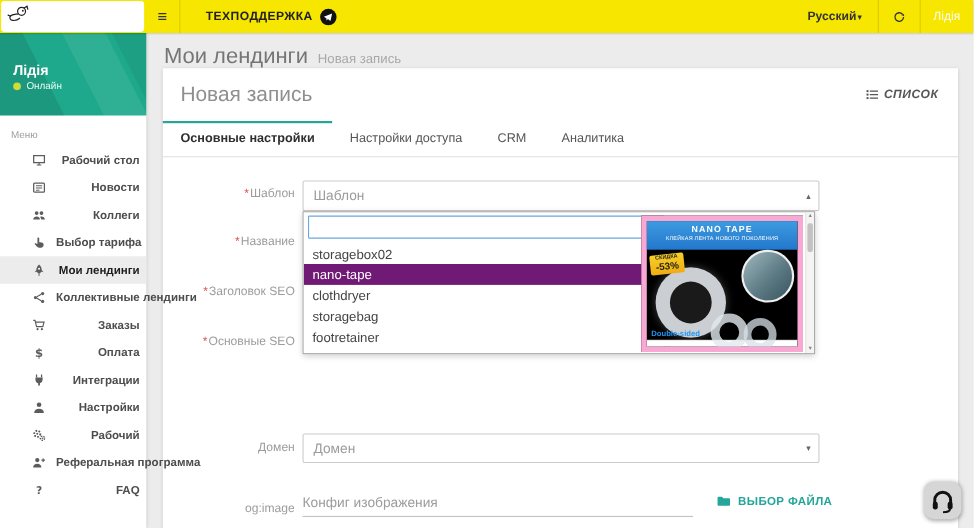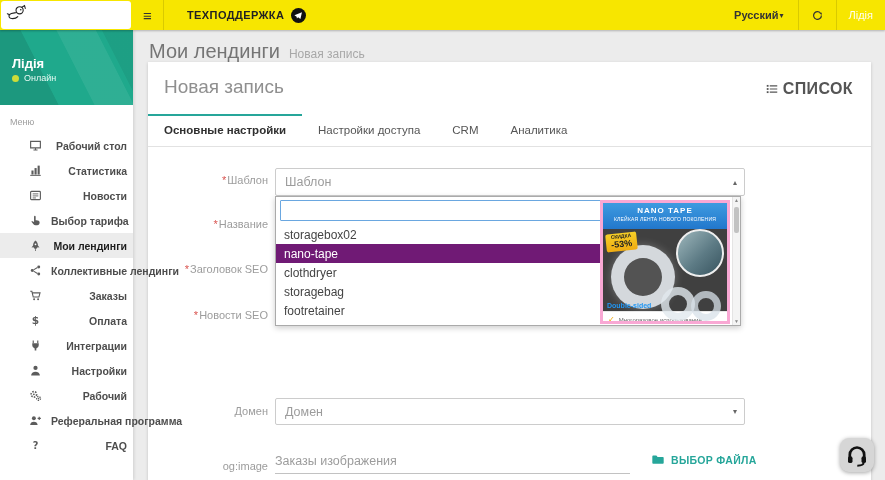--- a/index.html
+++ b/index.html
@@ -43,21 +43,21 @@
 
   
   .main { position:absolute; left:133px; top:30px; right:0; bottom:0; background:#ececec; }
   .page-head { padding:10px 0 0 16px; display:flex; align-items:baseline; gap:9px; }
   .page-title { font-size:20px; color:#757575; font-weight:400; }
   .page-sub { font-size:12px; color:#a8a8a8; }
 
   .card { position:absolute; left:15px; right:14px; top:32px; height:470px; background:#fff; box-shadow:0 1px 3px rgba(0,0,0,.18); }
   .card-head { display:flex; justify-content:space-between; align-items:flex-start; padding:14px 16px 4px 16px; }
   .card-title { font-size:19px; color:#8f8f8f; font-weight:400; }
-  .list-btn { display:flex; align-items:center; gap:5px; font-size:16px; font-weight:700; color:#555; letter-spacing:.4px; background:none; border:none; cursor:pointer; padding:4px 2px; font-family:inherit; }
+  .list-btn { display:flex; align-items:center; gap:5px; font-size:11px; font-weight:700; color:#555; letter-spacing:.4px; background:none; border:none; cursor:pointer; padding:4px 2px; font-family:inherit;font-style:italic; }
 
   .tabs { display:flex; border-bottom:1px solid #e2e2e2; margin-top:8px; }
   .tab { padding:8px 16px 10px 16px; font-size:11.5px; color:#555; border-top:2px solid transparent; cursor:pointer; background:none; border-left:none; border-right:none; border-bottom:none; font-family:inherit; }
   .tab.active { border-top-color:#26a69a; color:#2f2f2f; font-weight:700; }
 
   
   .form-area { position:relative; height:340px; }
   .flabel { position:absolute; left:0; width:120px; text-align:right; font-size:11px; color:#9c9c9c; }
   .flabel.required::before { content:"*"; color:#d9534f; margin-right:1px; }
   .select-box { position:absolute; left:127px; width:470px; height:28px; border:1px solid #ccc; border-radius:2px; background:#fff; display:flex; align-items:center; padding:0 18px 0 9px; font-size:12.5px; color:#9c9c9c; cursor:pointer; }
@@ -69,21 +69,21 @@
   .dd-panel { position:absolute; left:127px; top:49px; width:466px; height:130px; background:#fff; border:1px solid #aaa; box-shadow:0 2px 6px rgba(0,0,0,.2); z-index:30; overflow:hidden; }
   .dd-search { position:absolute; top:3px; left:4px; width:324px; height:21px; border:1px solid #6aa7e0; border-radius:1px; font-size:12px; padding:0 5px; color:#333; outline:none; font-family:inherit; }
   .dd-list { position:absolute; top:28px; left:0; width:333px; bottom:0; overflow:hidden; }
   .dd-option { height:19px; display:flex; align-items:center; padding:0 8px; font-size:12px; color:#444; cursor:pointer; }
   .dd-option.highlighted { background:#701a75; color:#fff; }
   .dd-scroll { position:absolute; right:0; top:0; bottom:0; width:8px; background:#f4f4f4; border-left:1px solid #e4e4e4; display:flex; flex-direction:column; align-items:center; justify-content:space-between; padding:1px 0; cursor:pointer; }
   .dd-scroll .arr { font-size:5px; color:#888; line-height:1; }
   .dd-thumb { position:absolute; top:10px; right:1px; width:5px; height:26px; background:#c2c2c2; border-radius:2px; }
 
   
-  .preview { position:absolute; top:3px; right:10px; width:130px; height:124px; background:#404040; overflow:hidden; border:3px solid #f9a8d4; }
+  .preview { position:absolute; top:3px; right:10px; width:147px; height:124px; background:#000000; overflow:hidden; border:5px solid #f9a8d4; }
   .pv-head { height:26px; background:linear-gradient(180deg,#3e9be0,#2277cc); color:#fff; text-align:center; padding-top:3px; line-height:1.25; }
   .pv-title { font-size:8px; font-weight:700; letter-spacing:1px; }
   .pv-sub { font-size:5px; letter-spacing:.2px; }
   .pv-body { position:relative; height:82px; }
   .pv-badge { position:absolute; left:3px; top:4px; background:linear-gradient(180deg,#f6cf27,#efac12); color:#222; padding:1px 5px 2px; transform:rotate(-6deg); border-radius:2px; text-align:center; line-height:1.1; z-index:3; }
   .pv-badge .b1 { font-size:5px; font-weight:700; }
   .pv-badge .b2 { font-size:9px; font-weight:700; }
   .pv-inset { position:absolute; right:3px; top:0px; width:48px; height:48px; border-radius:50%; border:2px solid #eee; background:linear-gradient(135deg,#9fb8bd,#5d7b85 55%,#37535e); z-index:2; }
   .pv-ring1 { position:absolute; left:8px; top:16px; width:64px; height:64px; border-radius:50%; border:13px solid rgba(235,240,244,.85); background:rgba(255,255,255,.10); box-shadow:0 0 8px rgba(255,255,255,.25); }
   .pv-ring2 { position:absolute; left:58px; top:58px; width:34px; height:34px; border-radius:50%; border:8px solid rgba(225,232,238,.8); }
@@ -249,32 +249,32 @@
           <span class="mi-icon">
             <svg viewBox="0 0 16 16">
               <use href="#i-desktop"></use>
             </svg>
           </span>
           <span>Рабочий стол</span>
         </div>
         <div class="menu-item">
           <span class="mi-icon">
             <svg viewBox="0 0 16 16">
-              <use href="#i-chart"></use>
-            </svg>
-          </span>
-          <span>Статистика</span>
-        </div>
-        <div class="menu-item">
-          <span class="mi-icon">
-            <svg viewBox="0 0 16 16">
               <use href="#i-news"></use>
             </svg>
           </span>
           <span>Новости</span>
+        </div>
+        <div class="menu-item">
+          <span class="mi-icon">
+            <svg viewBox="0 0 16 16">
+              <use href="#i-users"></use>
+            </svg>
+          </span>
+          <span>Коллеги</span>
         </div>
         <div class="menu-item">
           <span class="mi-icon">
             <svg viewBox="0 0 16 16">
               <use href="#i-hand"></use>
             </svg>
           </span>
           <span>Выбор тарифа</span>
         </div>
         <div class="menu-item active">
@@ -380,21 +380,21 @@
       <div class="form-area">
 
         <label class="flabel required" style="top:27px;">Шаблон</label>
         <div class="select-box" style="top:21px;">
           <span>Шаблон</span>
           <span class="caret">▴</span>
         </div>
 
         <label class="flabel required" style="top:71px;">Название</label>
         <label class="flabel required" style="top:116px;">Заголовок SEO</label>
-        <label class="flabel required" style="top:162px;">Новости SEO</label>
+        <label class="flabel required" style="top:162px;">Основные SEO</label>
 
         <div class="dd-panel">
           <input class="dd-search" autofocus="" value="" style="">
           <div class="dd-list">
 
           <div class="dd-option">
                 <span>storagebox02</span>
               </div>
               <div class="dd-option highlighted">
                 <span>nano-tape</span>
@@ -443,21 +443,21 @@
         </div>
 
         <label class="flabel" style="top:258px;">Домен</label>
         <div class="select-box" style="top:251px; height:27px;">
           <span>Домен</span>
           <span class="caret">▾</span>
         </div>
 
         <label class="flabel" style="top:313px;">og:image</label>
         <div class="underline-input" style="top:301px;">
-          <span style="color:#9c9c9c;">Заказы изображения</span>
+          <span style="color:#9c9c9c;">Конфиг изображения</span>
         </div>
         <button class="file-btn" style="left:503px; top:306px;">
           <svg width="14" height="13" viewBox="0 0 16 16" style="color:#26a69a">
               <use href="#i-folder"></use>
             </svg>
           <span>ВЫБОР ФАЙЛА</span>
         </button>
 
       </div>
     </section>

